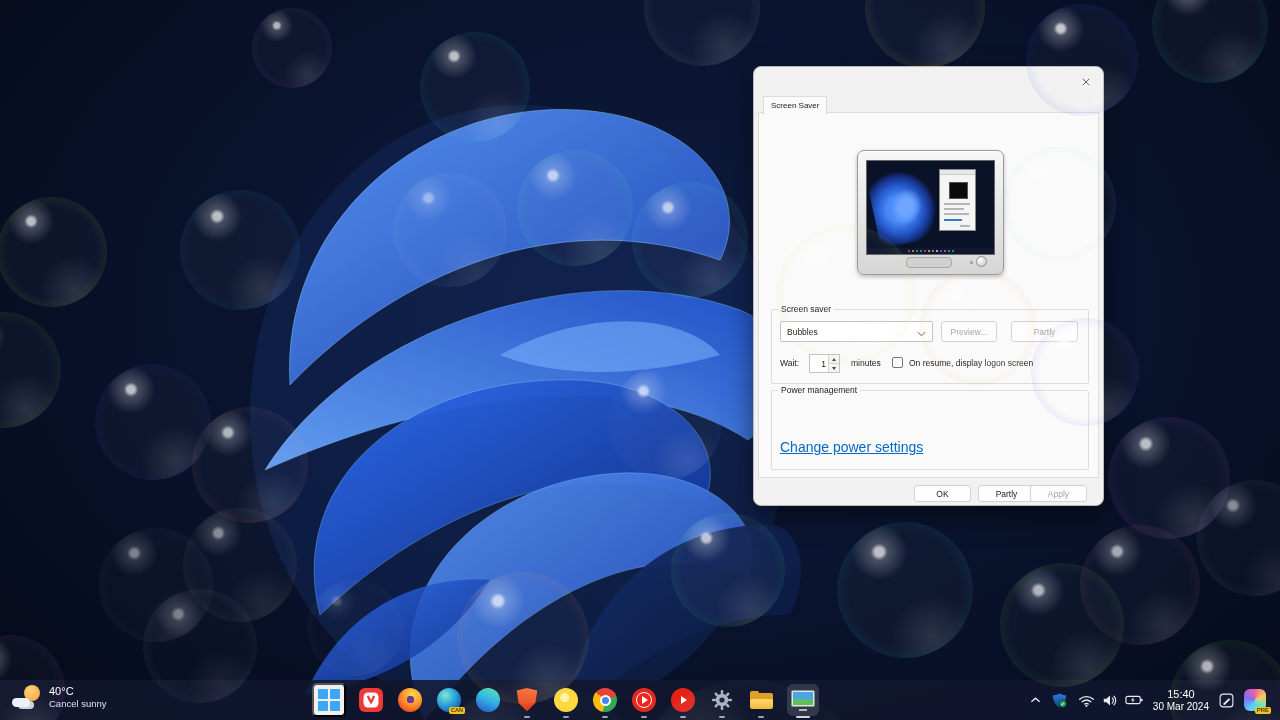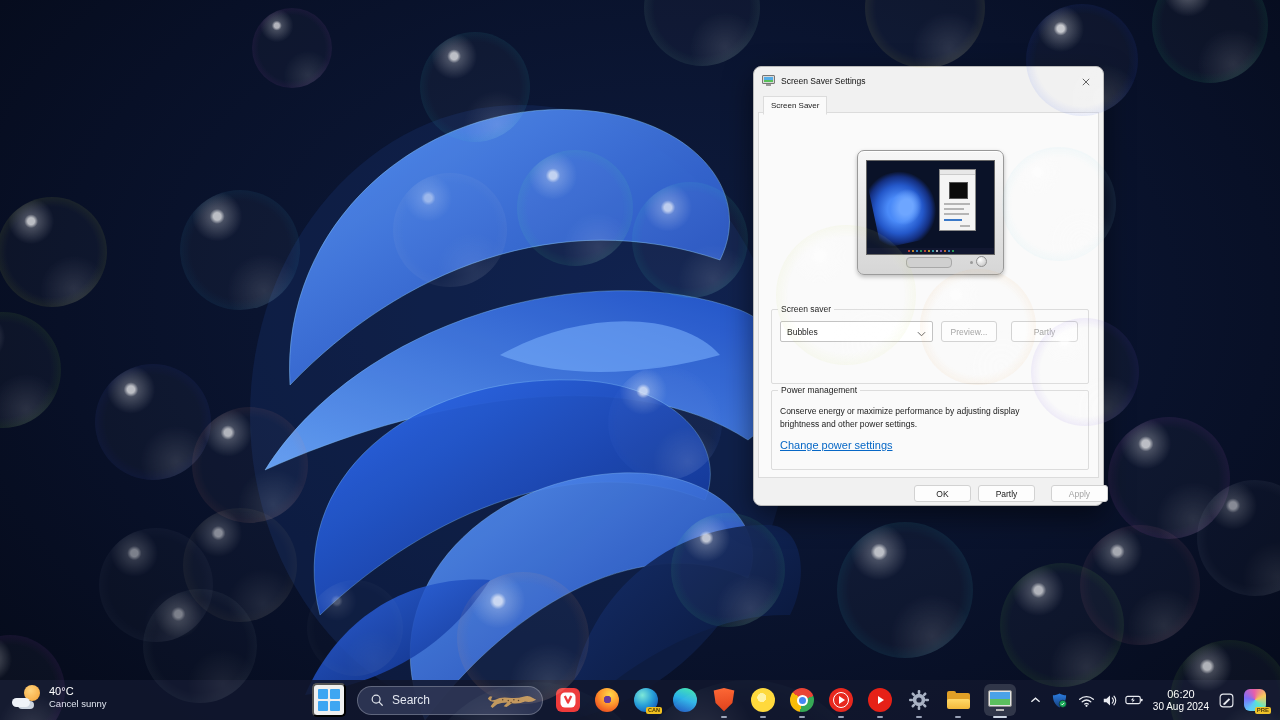--- a/index.html
+++ b/index.html
@@ -71,21 +71,21 @@
   .waitrow .lbl{position:absolute;top:5px;font-size:8.5px;color:#1a1a1a;}
   .spin{position:absolute;left:37px;top:1px;width:31px;height:19px;background:#fff;border:1px solid #c2c2c2;display:flex;box-sizing:border-box;}
   .spin .val{flex:1;display:flex;align-items:center;justify-content:flex-end;padding-right:2px;font-size:8.5px;}
   .spin .arrows{width:10px;display:flex;flex-direction:column;border-left:1px solid #d4d4d4;}
   .spin .arrows span{flex:1;display:flex;align-items:center;justify-content:center;background:#f4f4f4;}
   .spin .arrows span + span{border-top:1px solid #d4d4d4;}
   .tri-up{width:0;height:0;border-left:2.5px solid transparent;border-right:2.5px solid transparent;border-bottom:3.5px solid #444;}
   .tri-dn{width:0;height:0;border-left:2.5px solid transparent;border-right:2.5px solid transparent;border-top:3.5px solid #444;}
   .chk{position:absolute;left:120px;top:4px;width:11px;height:11px;background:#fff;border:1px solid #767676;border-radius:2px;box-sizing:border-box;}
   .desc{position:absolute;left:8px;top:14px;width:262px;font-size:8.5px;line-height:13px;color:#1a1a1a;}
-  .linky{position:absolute;left:8px;top:48px;font-size:11px;color:#0667c6;text-decoration:underline;cursor:pointer;}
+  .linky{position:absolute;left:8px;top:48px;font-size:14px;color:#0667c6;text-decoration:underline;cursor:pointer;}
   .footer-btns .win-btn{top:418px;width:57px;height:17px;}
   
   #taskbar{position:absolute;left:0;bottom:0;width:1280px;height:40px;background:rgba(17,23,46,.88);z-index:30;}
   .weather{position:absolute;left:12px;top:4px;display:flex;align-items:center;gap:7px;cursor:default;}
   .weather .txt{display:flex;flex-direction:column;line-height:1.2;}
   .weather .temp{font-size:11px;color:#fff;}
   .weather .cond{font-size:9.5px;color:#dfe4ee;}
   .wicon{position:relative;width:30px;height:26px;}
   .wicon .sun{position:absolute;right:2px;top:1px;width:16px;height:16px;border-radius:50%;background:radial-gradient(circle at 40% 35%,#ffd27a,#f59e2d);}
   .wicon .cl1{position:absolute;left:0px;bottom:3px;width:18px;height:9px;border-radius:8px;background:#eef2f8;}
@@ -163,28 +163,20 @@
   <path d="M40 330 C 30 170 170 45 330 55 C 440 62 505 135 470 205 C 310 150 150 215 40 330 Z" fill="url(#b1)" opacity="0.95" stroke="#8fd0ff" stroke-opacity="0.45" stroke-width="1"></path>
   <path d="M15 415 C 110 265 340 200 490 255 C 548 278 552 345 498 385 C 375 305 170 345 15 415 Z" fill="url(#b3)" opacity="0.92" stroke="#8fd0ff" stroke-opacity="0.4" stroke-width="1"></path>
   <path d="M70 560 C 35 425 160 320 325 325 C 425 328 478 390 455 445 C 330 395 180 455 70 560 Z" fill="url(#b2)" opacity="0.95" stroke="#8fd0ff" stroke-opacity="0.35" stroke-width="1"></path>
   <path d="M175 665 C 120 545 225 425 370 418 C 462 414 520 470 498 523 C 398 478 270 540 175 665 Z" fill="url(#b1)" opacity="0.9" stroke="#9ad4ff" stroke-opacity="0.35" stroke-width="1"></path>
   <path d="M320 665 C 322 548 415 468 520 470 C 552 472 560 520 540 560 C 468 558 385 600 320 665 Z" fill="url(#b4)" opacity="0.95"></path>
   <path d="M55 640 C 90 560 160 520 240 525 C 205 580 150 625 55 640 Z" fill="url(#b2)" opacity="0.85"></path>
   <path d="M250 300 C 330 255 430 255 470 300 C 400 320 310 325 250 300 Z" fill="#7db4ff" opacity="0.55"></path>
 </svg>
 
 <div id="dlg">
-  <div class="titlebar">
-    <span class="app-mini-icon">
-        <span class="frm"></span>
-        <span class="scr"></span>
-        <span class="base"></span>
-      </span>
-    <span class="title">Screen Saver Settings</span>
-  </div>
   <button class="closebtn">
     <svg viewBox="0 0 10 10" width="10" height="10">
         <path d="M1 1 L9 9 M9 1 L1 9" stroke="#333" stroke-width="1" fill="none"></path>
       </svg>
   </button>
 
   <div class="tab">
     <span>Screen Saver</span>
   </div>
 
@@ -232,37 +224,53 @@
               <path d="M1 1 L5 5 L9 1" stroke="#606060" stroke-width="1.1" fill="none"></path>
             </svg>
         </span>
       </div>
       <button class="win-btn dim" style="left:169px;top:11px;width:56px;">
           <span>Preview...</span>
         </button>
       <button class="win-btn dim" style="left:239px;top:11px;width:67px;">
           <span>Partly</span>
         </button>
+      <div class="waitrow">
+        <span class="lbl" style="left:8px;">Wait:</span>
+        <div class="spin">
+          <span class="val">1</span>
+          <span class="arrows">
+            <span>
+                <i class="tri-up"></i>
+              </span>
+            <span>
+                <i class="tri-dn"></i>
+              </span>
+          </span>
+        </div>
+        <span class="lbl" style="left:79px;">minutes</span>
+        <span class="chk"></span>
+        <span class="lbl" style="left:137px;">On resume, display logon screen</span>
+      </div>
     </div>
 
     <div class="groupbox" style="left:12px;top:277px;width:316px;height:78px;">
       <span class="glabel">Power management</span>
-      <div class="desc">Conserve energy or maximize performance by adjusting display brightness and other power settings.</div>
       <a class="linky">Change power settings</a>
     </div>
   </div>
 
   <div class="footer-btns">
     <button class="win-btn" style="left:160px;">
         <span>OK</span>
       </button>
     <button class="win-btn" style="left:224px;">
         <span>Partly</span>
       </button>
-    <button class="win-btn dim" style="left:297px;">
+    <button class="win-btn dim" style="left:276px;">
         <span>Apply</span>
       </button>
   </div>
 </div>
 
 <div id="taskbar">
   <div class="weather">
     <span class="wicon">
         <span class="sun"></span>
         <span class="cl2"></span>
@@ -276,37 +284,20 @@
 
   <div class="centerbar">
     <button class="startbtn">
       <span class="winlogo">
           <i></i>
           <i></i>
           <i></i>
           <i></i>
         </span>
     </button>
-    <div class="searchpill">
-      <svg viewBox="0 0 16 16" width="14" height="14">
-          <circle cx="7" cy="7" r="4.5" stroke="#dfe3ea" stroke-width="1.4" fill="none"></circle>
-          <path d="M10.5 10.5 L14 14" stroke="#dfe3ea" stroke-width="1.4" stroke-linecap="round"></path>
-        </svg>
-      <span class="stext">Search</span>
-      <svg class="cheetah" viewBox="0 0 56 22" width="52" height="21">
-        <path d="M2 8 Q4 4 7 6 Q5 8 6 10 L10 9 Q16 6 24 7 Q34 8 40 6 Q46 4 50 7 L54 9 L50 11 Q46 12 42 11 Q36 14 28 13 L22 17 L19 16 L23 12 Q16 12 12 14 L7 18 L5 16 L9 11 Q5 12 2 8 Z" fill="#c89a58"></path>
-        <g fill="#4a351c">
-            <circle cx="18" cy="9" r="0.8"></circle>
-            <circle cx="24" cy="10" r="0.8"></circle>
-            <circle cx="30" cy="9" r="0.8"></circle>
-            <circle cx="35" cy="10" r="0.8"></circle>
-            <circle cx="27" cy="12" r="0.8"></circle>
-          </g>
-      </svg>
-    </div>
 
     <button class="app">
       <svg class="ic" viewBox="0 0 24 24" width="24" height="24">
           <rect width="24" height="24" rx="6" fill="#ef3939"></rect>
           <rect x="4.5" y="4.5" width="15" height="15" rx="4.5" fill="#fff"></rect>
           <path d="M8.8 8 L12 14.6 L15.2 8" stroke="#ef3939" stroke-width="2.3" fill="none" stroke-linejoin="round"></path>
         </svg>
     </button>
     <button class="app">
         <span class="ic firefox"></span>
@@ -418,22 +409,22 @@
           <path d="M11.5 5 a4.5 4.5 0 0 1 0 6" stroke="#e8eaf0" fill="none" stroke-width="1.3" stroke-linecap="round"></path>
           <path d="M13.5 3.2 a7 7 0 0 1 0 9.6" stroke="#e8eaf0" fill="none" stroke-width="1.3" stroke-linecap="round"></path>
         </svg>
       <svg viewBox="0 0 20 12" width="18" height="12">
           <rect x="1" y="2" width="16" height="8" rx="2" fill="none" stroke="#e8eaf0" stroke-width="1.3"></rect>
           <rect x="17.7" y="4.5" width="1.8" height="3" rx="0.8" fill="#e8eaf0"></rect>
           <path d="M9.5 3 L6.5 6.4 h2 L8 9 l3 -3.4 h-2 z" fill="#e8eaf0"></path>
         </svg>
     </span>
     <button class="traybtn clock">
-      <span class="t">06:20</span>
-      <span class="d">30 Aug 2024</span>
+      <span class="t">15:40</span>
+      <span class="d">30 Mar 2024</span>
     </button>
     <button class="traybtn">
       <svg viewBox="0 0 16 16" width="15" height="15">
           <rect x="1.2" y="1.2" width="13.6" height="13.6" rx="3.2" fill="none" stroke="#e8eaf0" stroke-width="1.2"></rect>
           <path d="M5 11 L10.5 5.5 L11.9 6.9 L6.4 12.4 L4.7 12.7 Z" fill="#e8eaf0"></path>
         </svg>
     </button>
     <button class="traybtn copilot">
       <span class="g"></span>
       <span class="badge">PRE</span>

